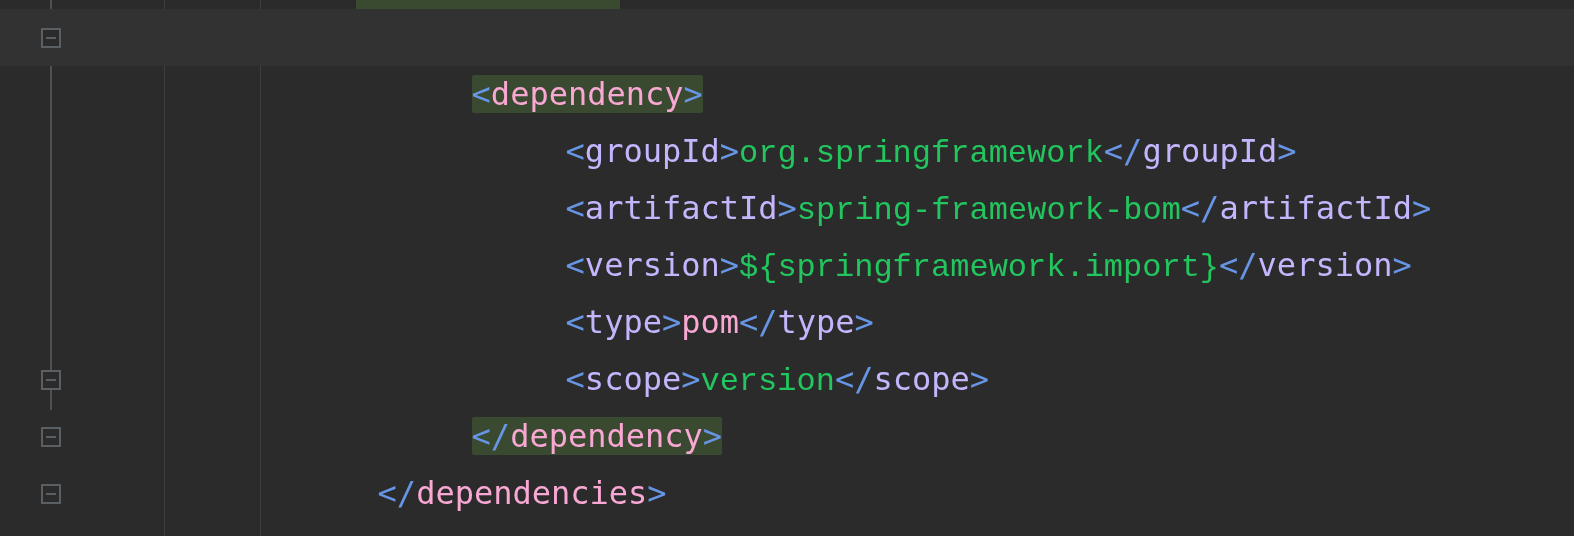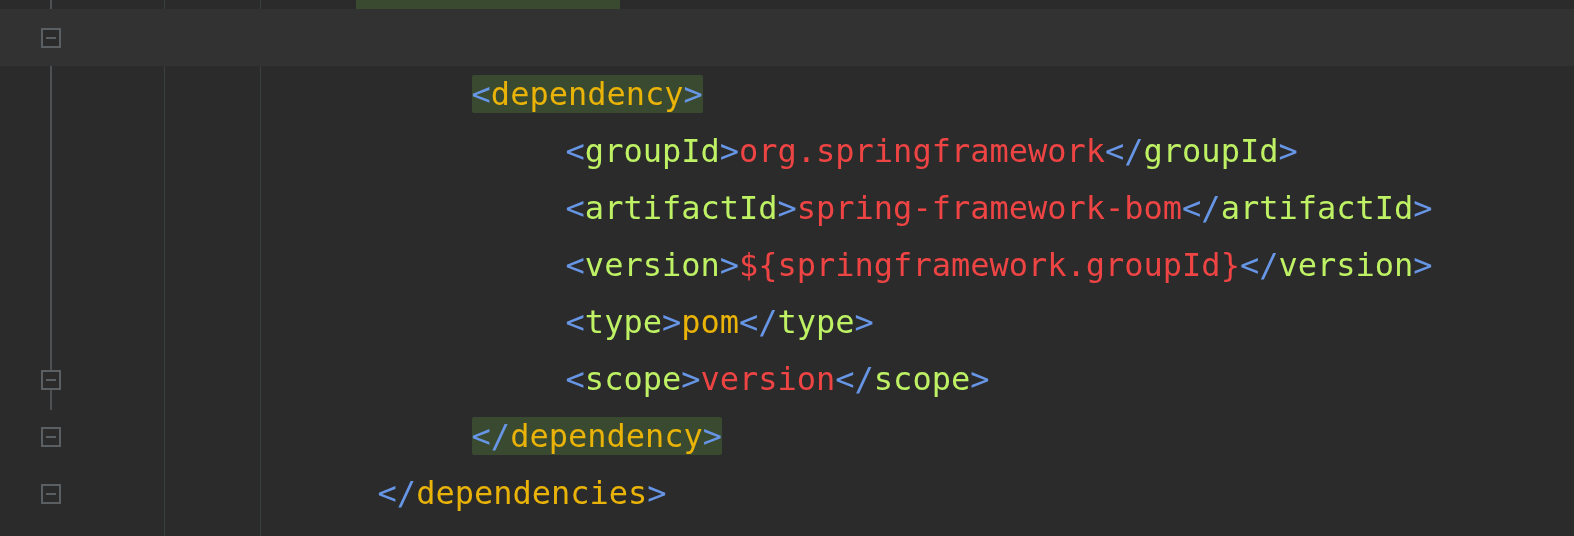--- a/index.html
+++ b/index.html
@@ -67,23 +67,23 @@
   .row {
     position: relative;
     height: 57px;
     white-space: pre;
     padding-left: 140px;
   }
   .row.current {
     background: #323232;
   }
   .bracket        { color: #6796e6; }  
-  .tag-yellow     { color: #eab308; }
-  .tag-teal       { color: #bef264; }  
-  .txt            { color: #ef4444; }
+  .tag-yellow     { color: #f9a8d4; }
+  .tag-teal       { color: #c4b5fd; }  
+  .txt            { color: #22c55e; font-family: Liberation Mono, monospace; }
   .hl {
     background: #3a4a30;
     border-radius: 2px;
   }
   
   .guide {
     position: absolute;
     top: 0;
     bottom: 0;
     width: 1px;
@@ -127,21 +127,21 @@
 
     <div class="row" style="top:66px;position:absolute;width:100%;">
       <span style="display:inline-block;width:310px;"></span><span class="bracket">&lt;</span><span class="tag-teal">groupId</span><span class="bracket">&gt;</span><span class="txt">org.springframework</span><span class="bracket">&lt;/</span><span class="tag-teal">groupId</span><span class="bracket">&gt;</span>
     </div>
 
     <div class="row" style="top:123px;position:absolute;width:100%;">
       <span style="display:inline-block;width:310px;"></span><span class="bracket">&lt;</span><span class="tag-teal">artifactId</span><span class="bracket">&gt;</span><span class="txt">spring-framework-bom</span><span class="bracket">&lt;/</span><span class="tag-teal">artifactId</span><span class="bracket">&gt;</span>
     </div>
 
     <div class="row" style="top:180px;position:absolute;width:100%;">
-      <span style="display:inline-block;width:310px;"></span><span class="bracket">&lt;</span><span class="tag-teal">version</span><span class="bracket">&gt;</span><span class="txt">${springframework.groupId}</span><span class="bracket">&lt;/</span><span class="tag-teal">version</span><span class="bracket">&gt;</span>
+      <span style="display:inline-block;width:310px;"></span><span class="bracket">&lt;</span><span class="tag-teal">version</span><span class="bracket">&gt;</span><span class="txt">${springframework.import}</span><span class="bracket">&lt;/</span><span class="tag-teal">version</span><span class="bracket">&gt;</span>
     </div>
 
     <div class="row" style="top:237px;position:absolute;width:100%;">
       <span style="display:inline-block;width:310px;"></span><span class="bracket">&lt;</span><span class="tag-teal">type</span><span class="bracket">&gt;</span><span class="tag-yellow">pom</span><span class="bracket">&lt;/</span><span class="tag-teal">type</span><span class="bracket">&gt;</span>
     </div>
 
     <div class="row" style="top:294px;position:absolute;width:100%;">
       <span style="display:inline-block;width:310px;"></span><span class="bracket">&lt;</span><span class="tag-teal">scope</span><span class="bracket">&gt;</span><span class="txt">version</span><span class="bracket">&lt;/</span><span class="tag-teal">scope</span><span class="bracket">&gt;</span>
     </div>
 

